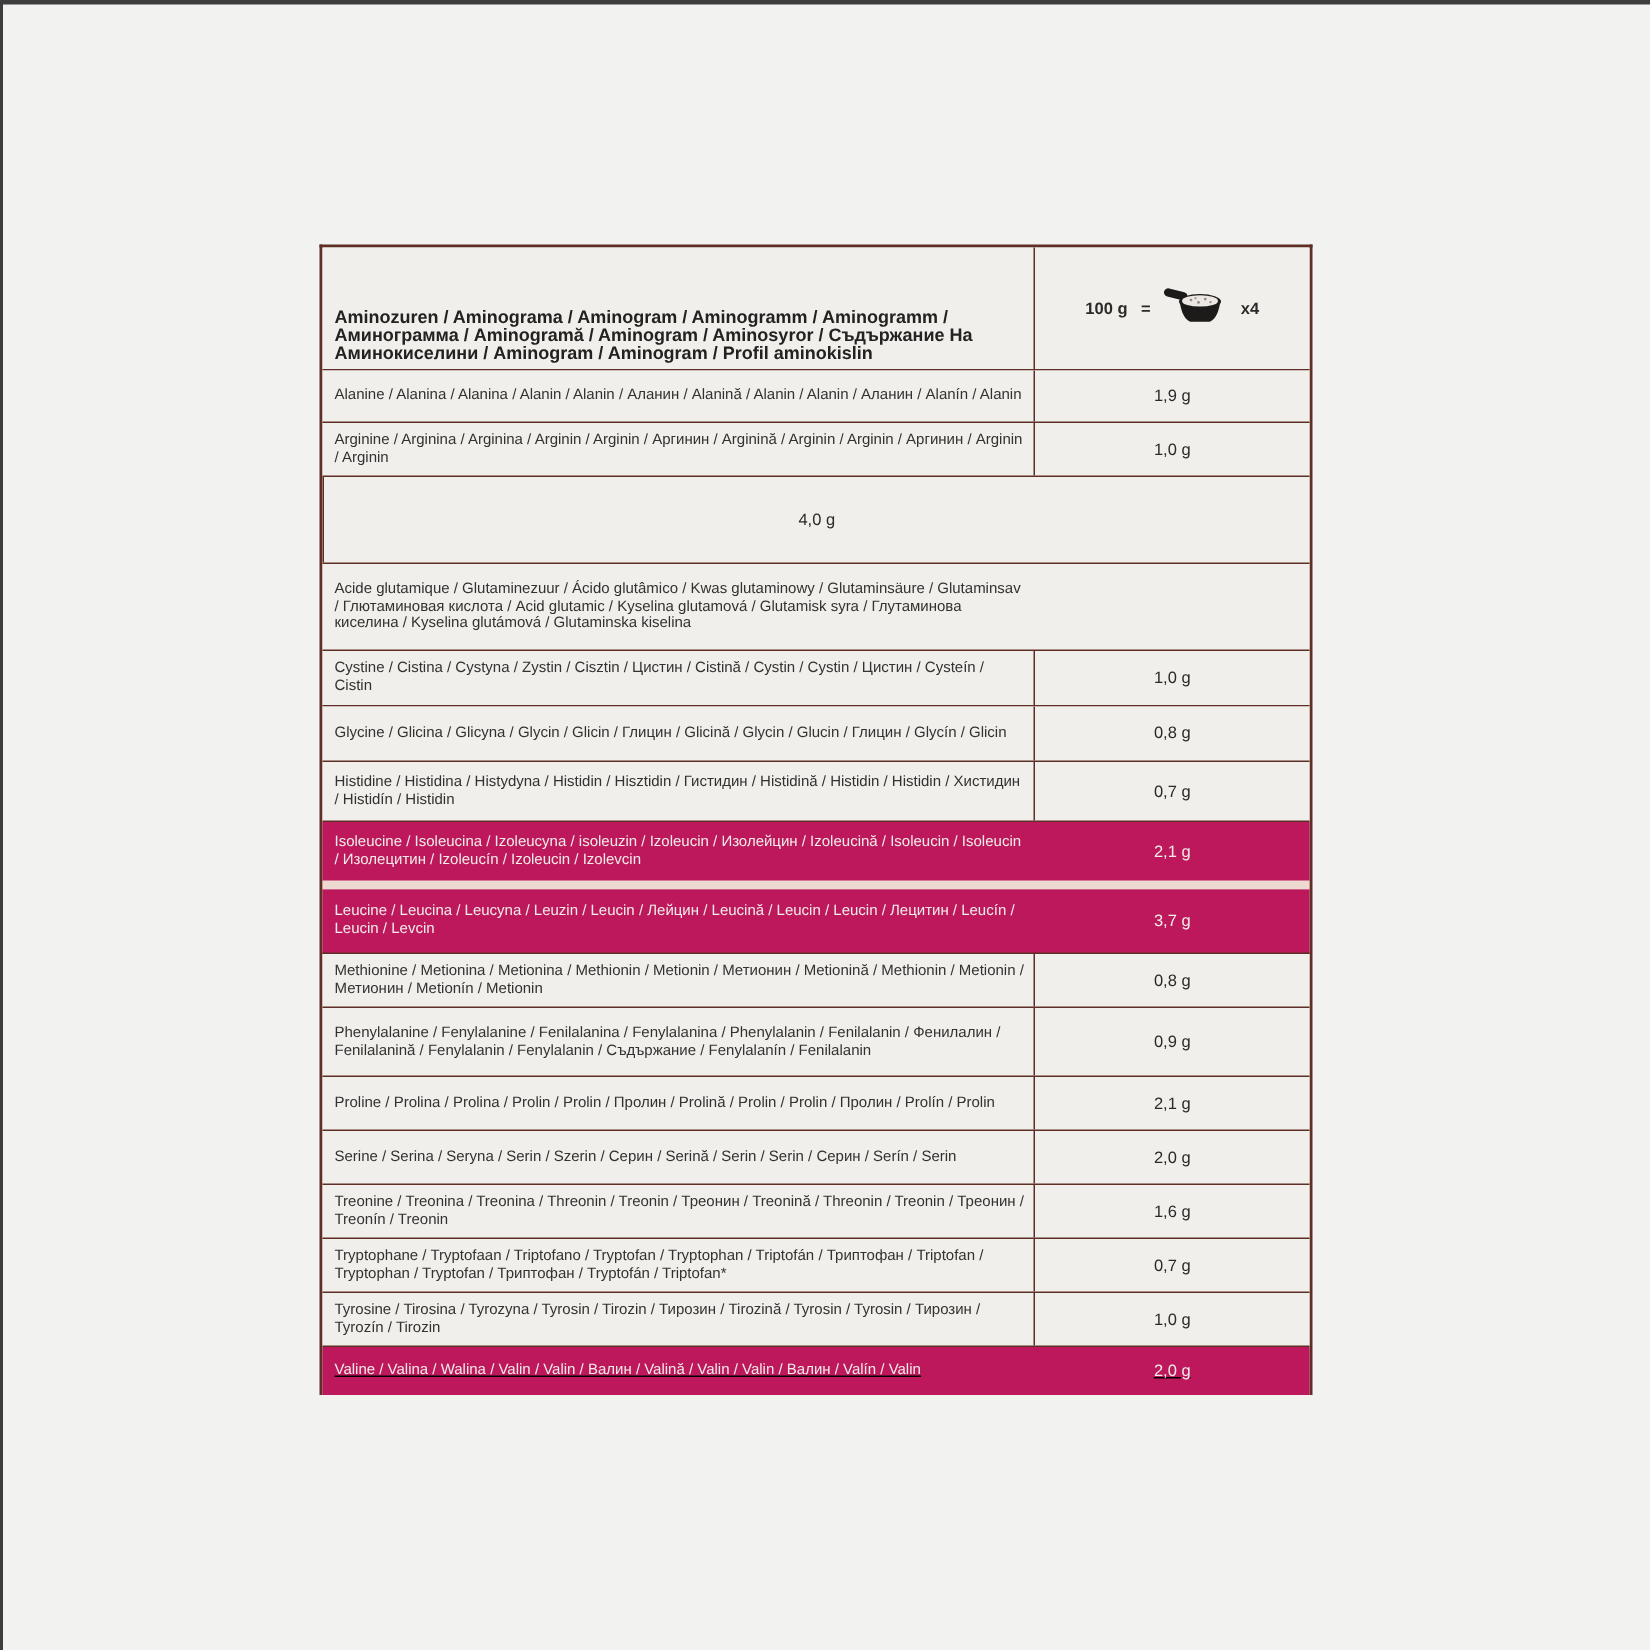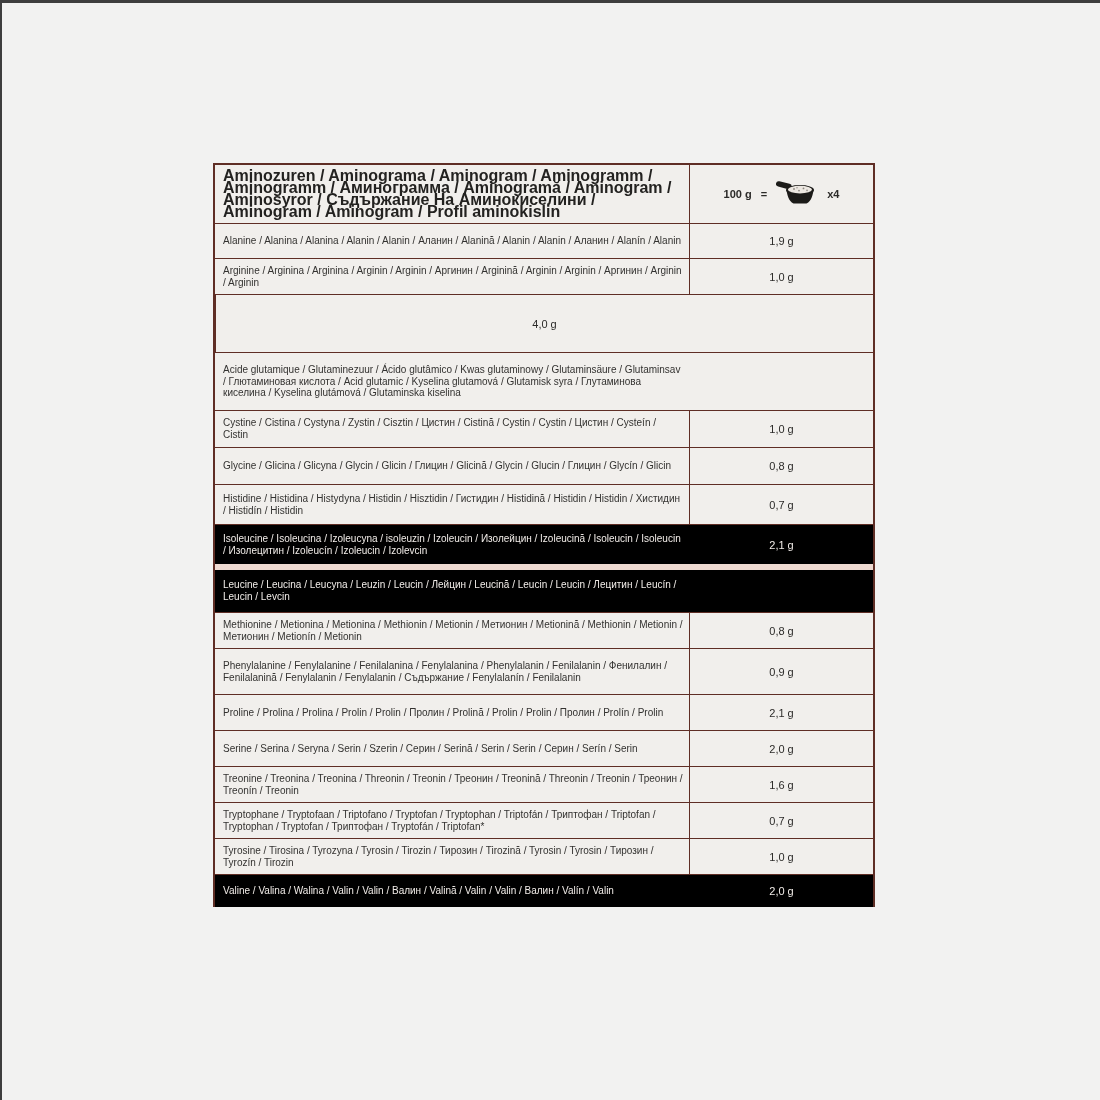--- a/index.html
+++ b/index.html
@@ -44,35 +44,36 @@
     flex: 1;
     border-left: 1px solid #5f2e25;
     align-items: center;
     justify-content: center;
     font-size: 11px;
     color: #2b2a28;
   }
   .row.header .cell.label {
     font-weight: bold;
     color: #232220;
-    font-size: 16px;
+    font-size: 12px;
     line-height: 12px;
+    margin-top: 35px;
   }
   .row.header { min-height: 51px; }
   .serving {
     gap: 9px;
     font-size: 17px;
     font-weight: bold;
     color: #1d1c1a;
   }
-  .row.dark { background: #000000; }
+  .row.dark { background: #be185d; }
   .row.dark .cell.label { color: #f1ece8; }
   .row.dark .cell.value { color: #f1ece8; border-left-color: transparent; }
   .row.gap-after { border-bottom: 6px solid #eed9d1; }
-  .row.last { border-bottom: none; }
+  .row.last { border-bottom: none; text-decoration: underline; }
   .scoop { display: inline-block; }
 </style>
 </head>
 <body>
 
 <div id="canvas">
   <div id="amino-table">
 
     <div class="row header">
       <div class="cell label">Aminozuren / Aminograma / Aminogram / Aminogramm / Aminogramm / Аминограмма / Aminogramă / Aminogram / Aminosyror / Съдържание На Аминокиселини / Aminogram / Aminogram / Profil aminokislin</div>
@@ -129,20 +130,21 @@
       <div class="cell value">0,7 g</div>
     </div>
 
     <div class="row dark gap-after" style="min-height:45px">
       <div class="cell label">Isoleucine / Isoleucina / Izoleucyna / isoleuzin / Izoleucin / Изолейцин / Izoleucină / Isoleucin / Isoleucin / Изолецитин / Izoleucín / Izoleucin / Izolevcin</div>
       <div class="cell value">2,1 g</div>
     </div>
 
     <div class="row dark" style="min-height:43px">
       <div class="cell label">Leucine / Leucina / Leucyna / Leuzin / Leucin / Лейцин / Leucină / Leucin / Leucin / Лецитин / Leucín / Leucin / Levcin</div>
+      <div class="cell value">3,7 g</div>
     </div>
 
 
     <div class="row" style="min-height:36px">
       <div class="cell label">Methionine / Metionina / Metionina / Methionin / Metionin / Метионин / Metionină / Methionin / Metionin / Метионин / Metionín / Metionin</div>
       <div class="cell value">0,8 g</div>
     </div>
 
     <div class="row" style="min-height:46px">
       <div class="cell label">Phenylalanine / Fenylalanine / Fenilalanina / Fenylalanina / Phenylalanin / Fenilalanin / Фенилалин / Fenilalanină / Fenylalanin / Fenylalanin / Съдържание / Fenylalanín / Fenilalanin</div>

